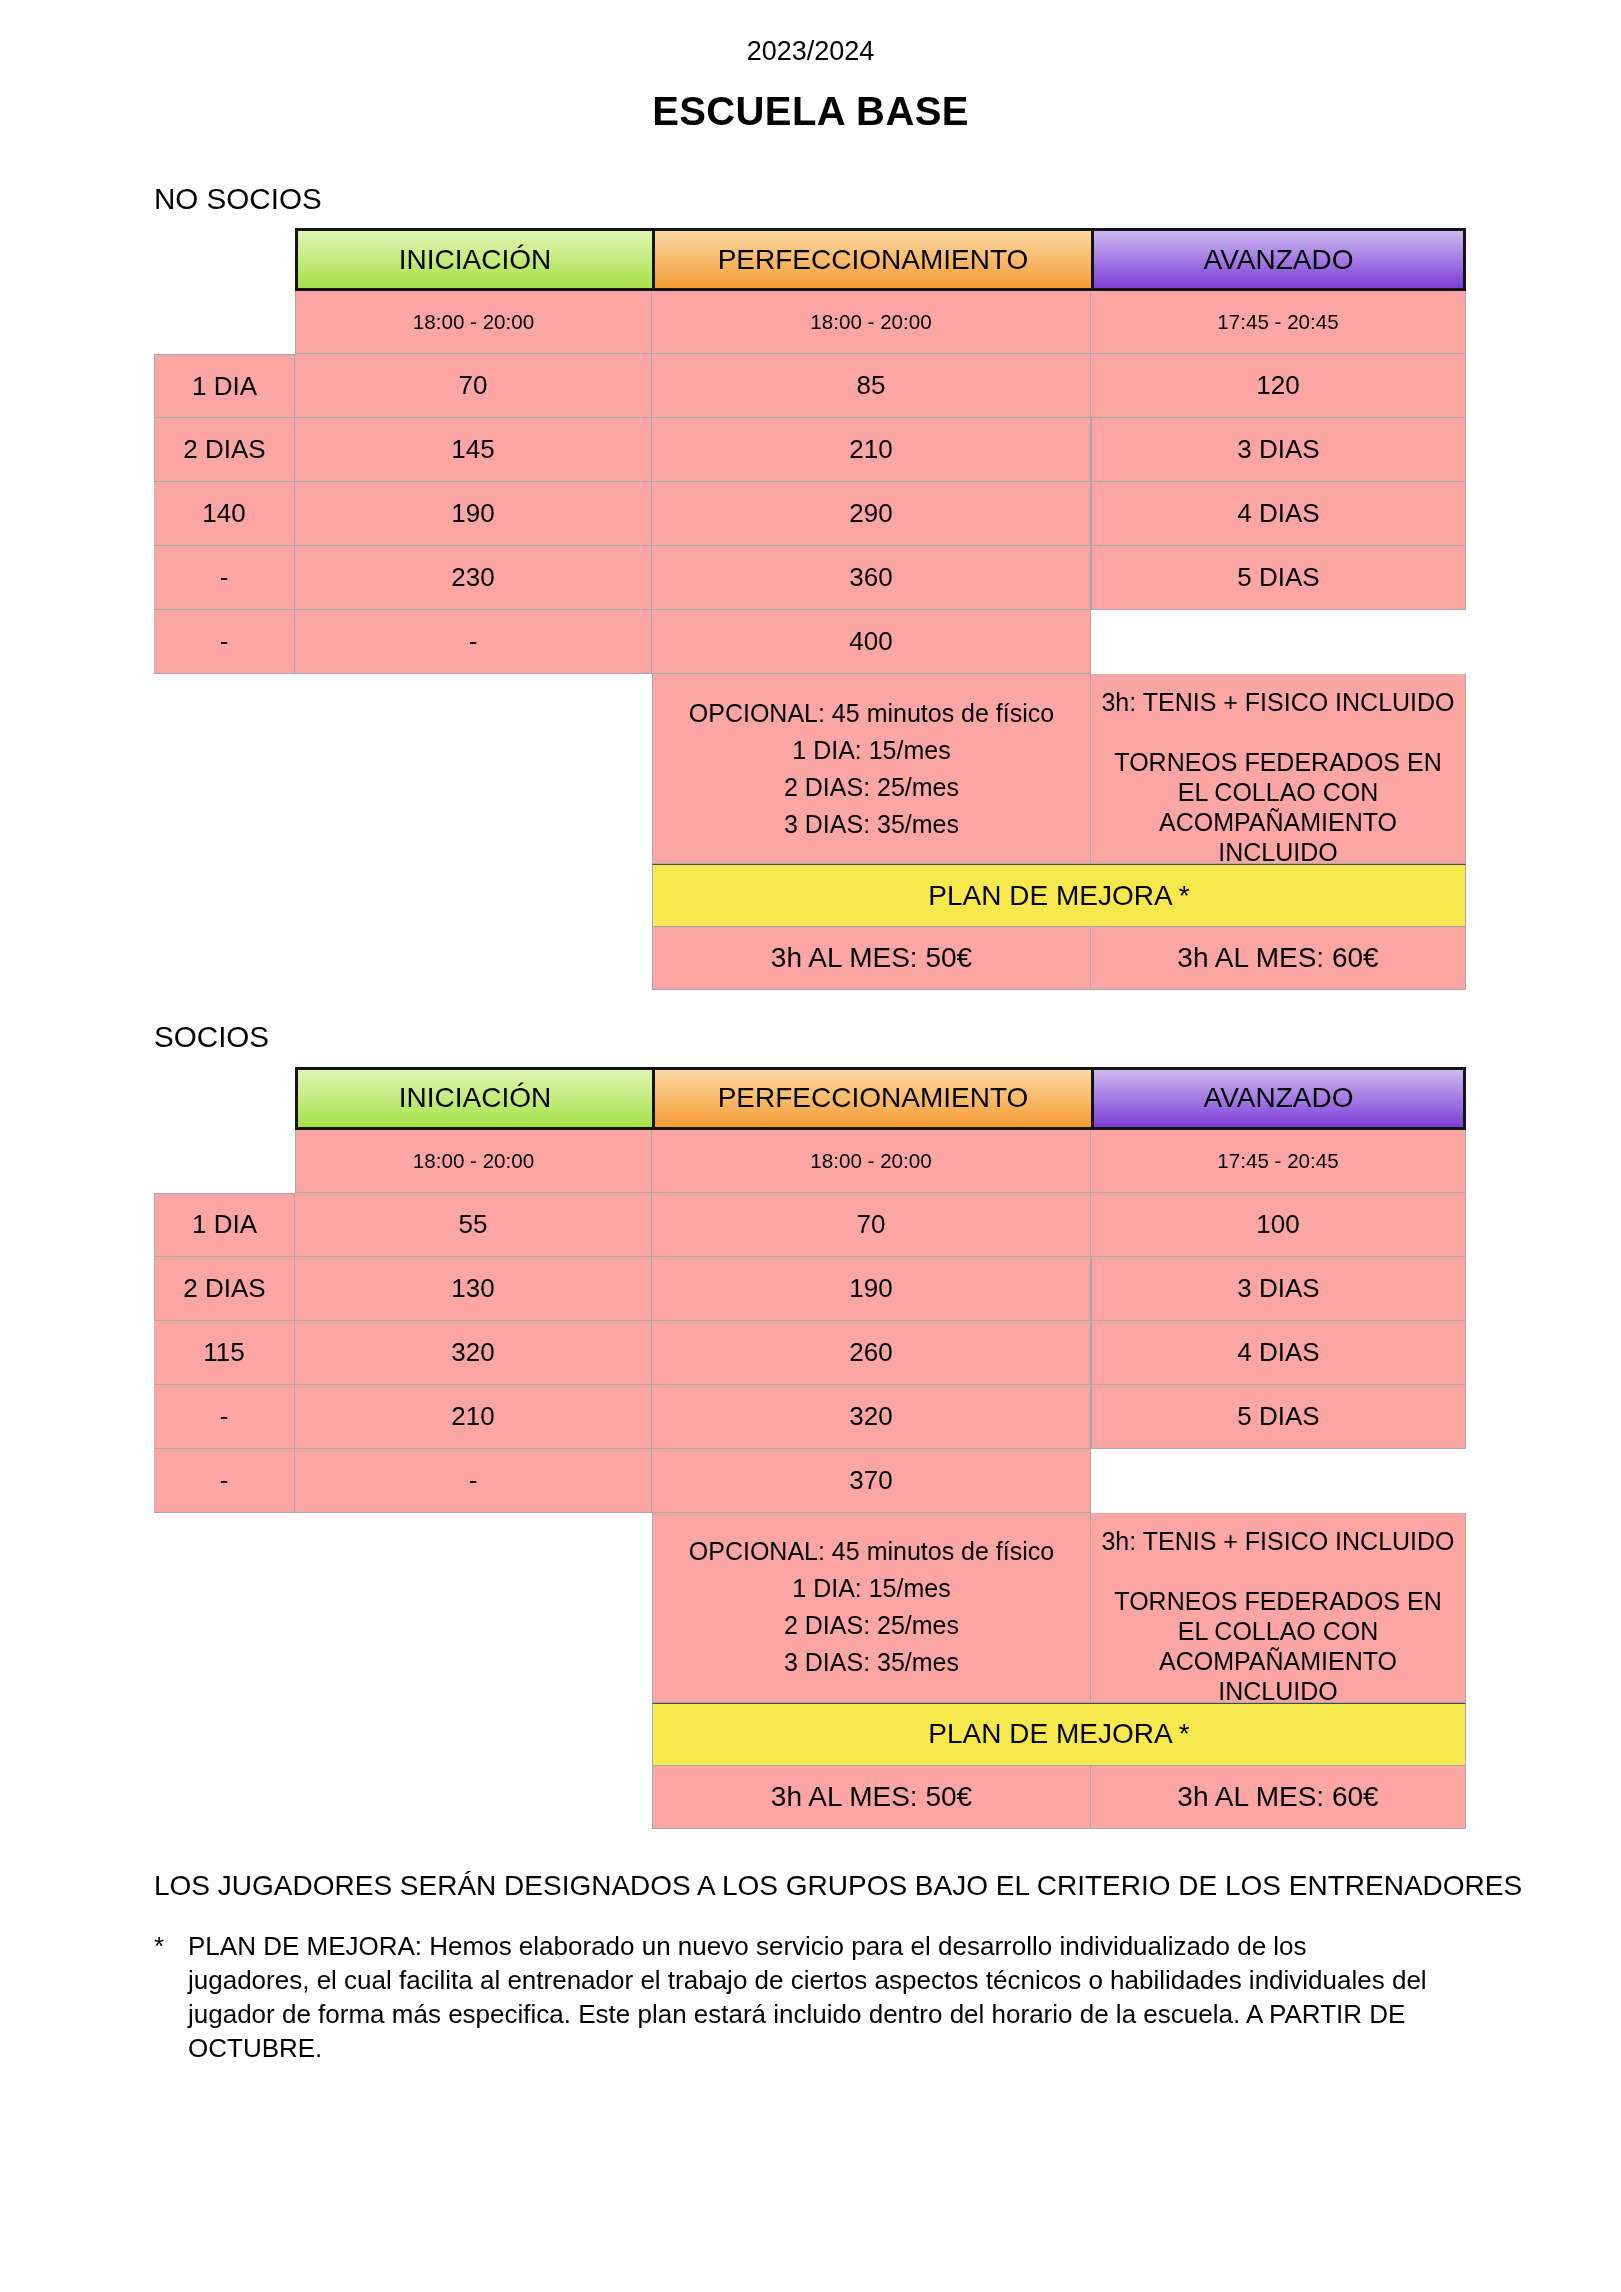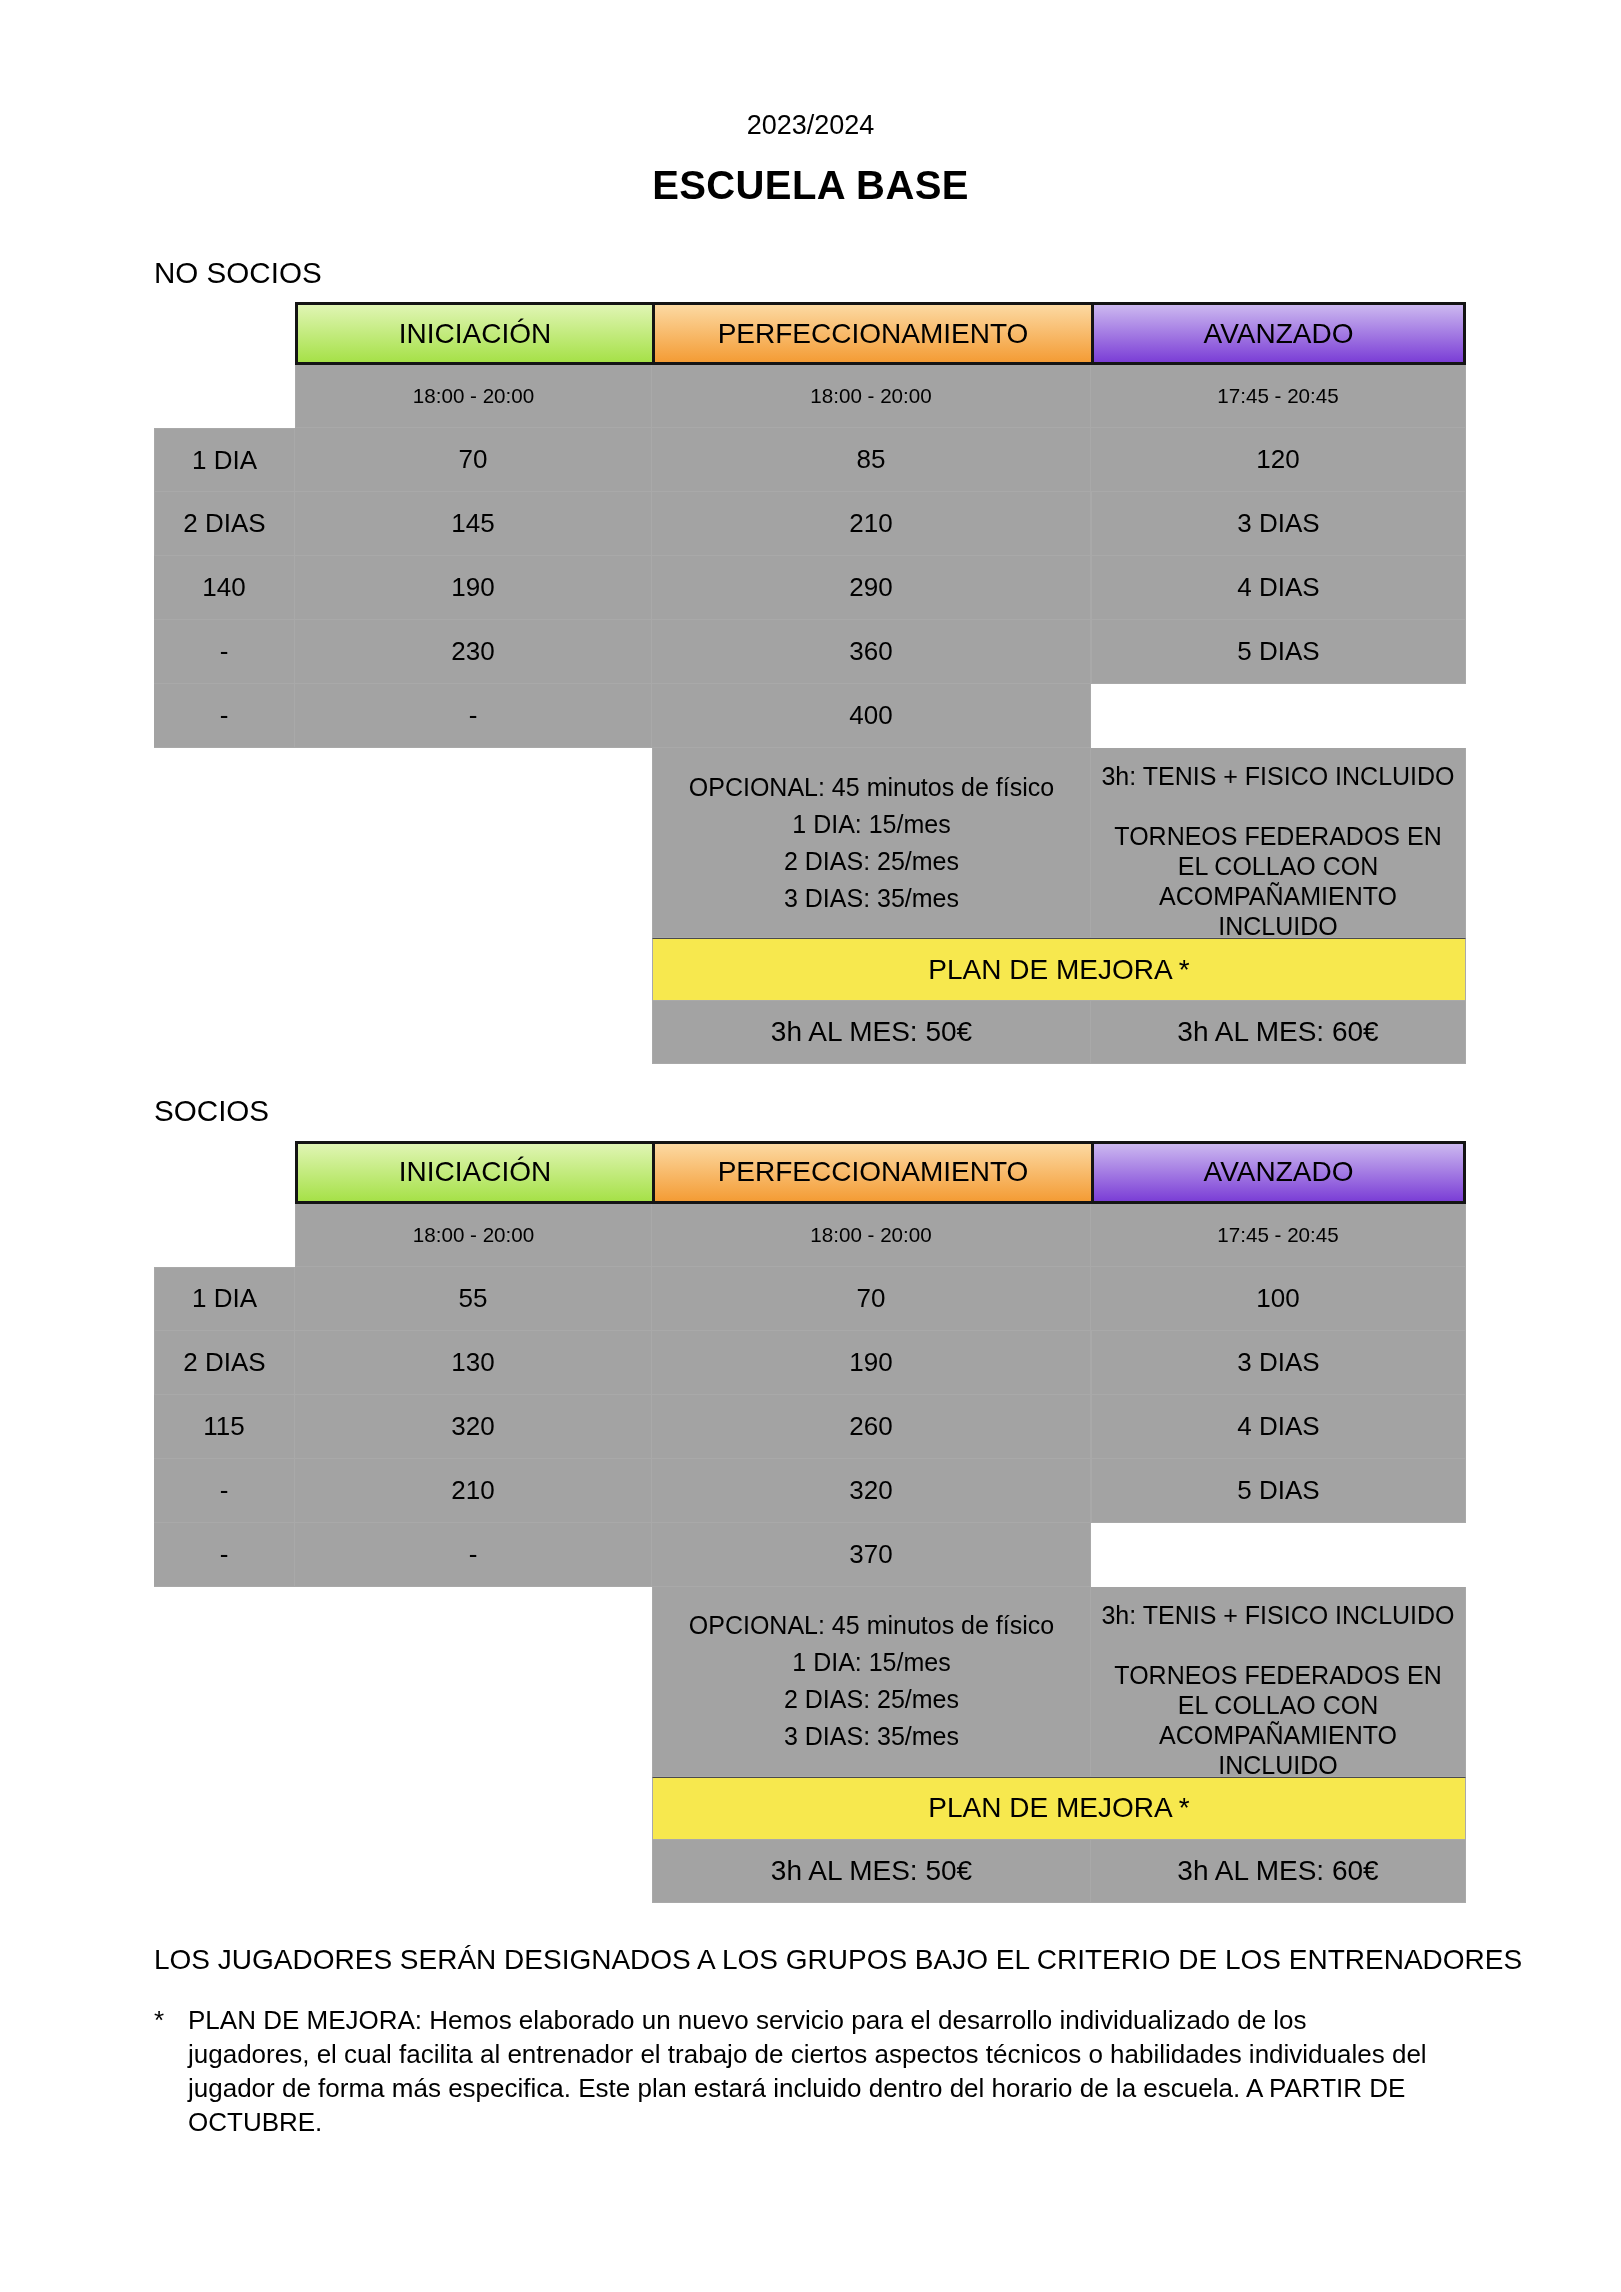--- a/index.html
+++ b/index.html
@@ -1,21 +1,21 @@
 <!DOCTYPE html>
 <html style="--green-top: #e0f5b4; --green-bottom: #a6e148; --orange-top: #fcd9a2; --orange-bottom: #f49c35; --purple-top: #ccb8f0; --purple-bottom: #7b3ed6; --banner-yellow: #f7e84e;font-size:14.3px"><head>
 <meta charset="utf-8">
 <style>
   html,body{margin:0;padding:0;}
   body{
     width:1621px;height:2293px;background:#ffffff;color:#000;
     font-family:"Liberation Sans","DejaVu Sans",sans-serif;
     -webkit-font-smoothing:antialiased;overflow:hidden;
   }
-  .season{padding-top:110px;text-align:center;font-size:27px;}
+  .season{padding-top:36px;text-align:center;font-size:27px;}
   .main-title{margin-top:21.5px;text-align:center;font-size:40px;font-weight:bold;letter-spacing:0.4px;}
   .section-label{margin:0 0 0 154px;font-size:29.6px;font-weight:normal;}
   .first-section .section-label{margin-top:48px;}
   .second-section .section-label{margin-top:30px;}
   .grid{
     margin:12.5px 0 0 154px;width:1312px;
     display:grid;
     grid-template-columns:141px 357px 439px 375px;
     grid-template-rows:63px 63px 64px 64px 64px 64px 64px 190px 63px 63px;
     box-sizing:border-box;
@@ -27,21 +27,21 @@
     display:flex;align-items:center;justify-content:center;
     font-size:28px;
   }
   .hdr.last{border-right:3.6px solid #141414;}
   .green{background:linear-gradient(to bottom,var(--green-top),var(--green-bottom));}
   .orange{background:linear-gradient(to bottom,var(--orange-top),var(--orange-bottom));}
   .purple{background:linear-gradient(to bottom,var(--purple-top),var(--purple-bottom));}
   .cell{
     border-right:0.9px solid #a9a9a9;border-bottom:0.9px solid #a9a9a9;
     display:flex;align-items:center;justify-content:center;
-    background:#a3a3a3;
+    background:#fca5a5;
   }
   .bl{border-left:0.9px solid #a9a9a9;}
   .bt{border-top:0.9px solid #a9a9a9;}
   .time{font-size:20.6px;}
   .label,.val{font-size:26px;}
   .c3{grid-column:3;}
   .c4{grid-column:4;}
   .c3span{grid-column:3 / span 2;}
   .notes{flex-direction:column;justify-content:center;font-size:25px;line-height:37px;}
   .notes-av{flex-direction:column;justify-content:flex-start;padding-top:14.3px;font-size:25px;text-align:center;}

